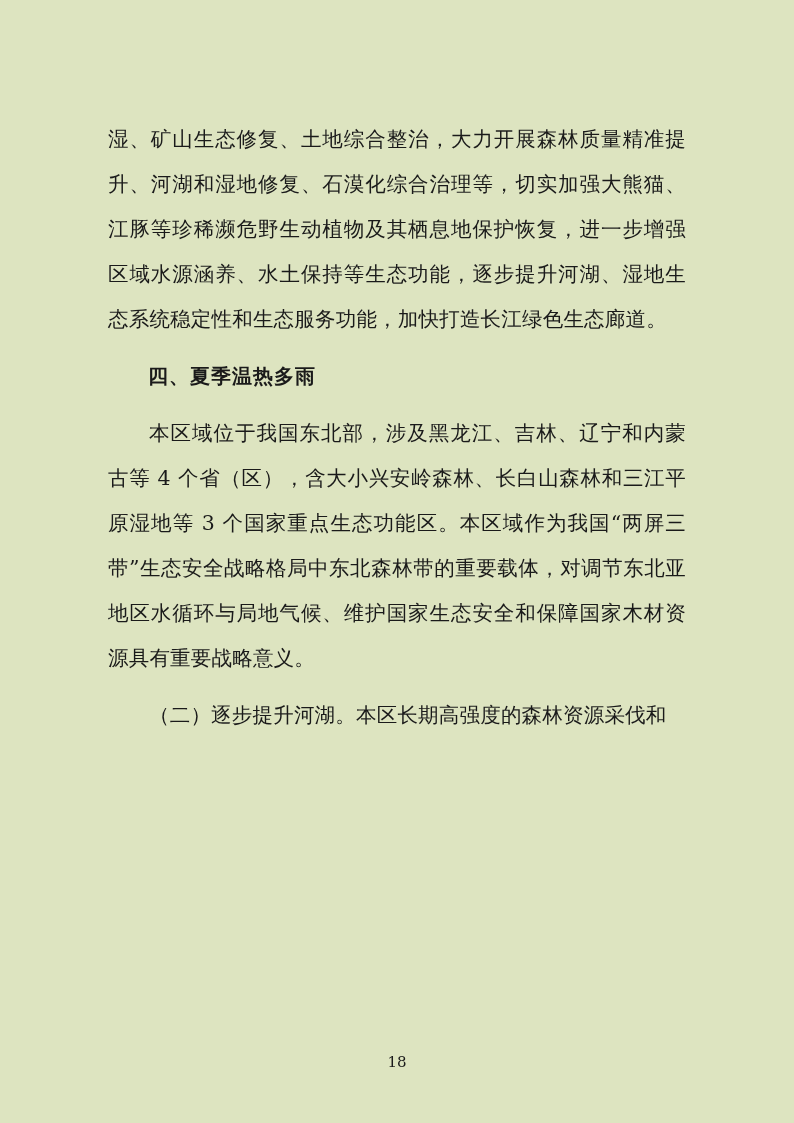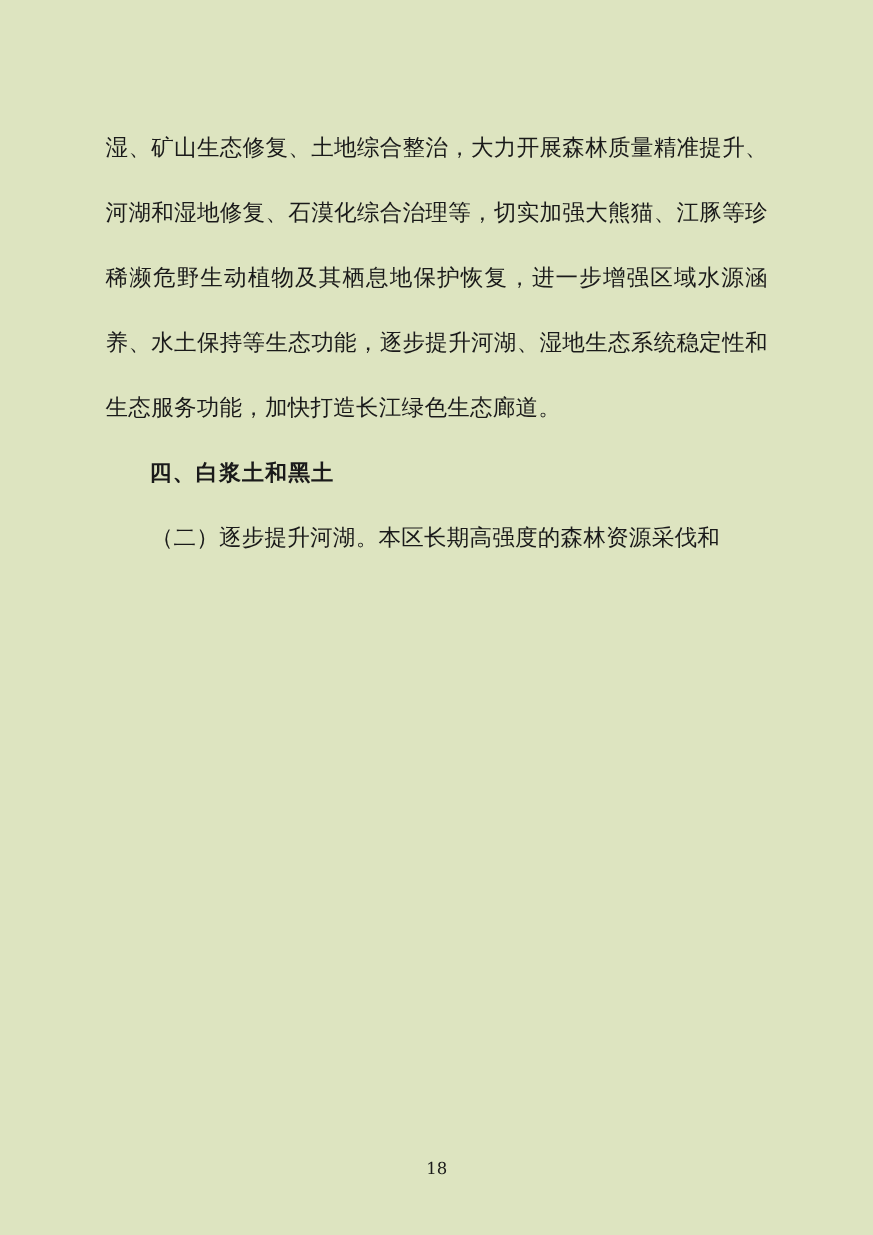--- a/index.html
+++ b/index.html
@@ -18,23 +18,23 @@
     position: relative;
     width: 794px;
     height: 1123px;
     box-sizing: border-box;
     padding: 105px 96px 0 96px;
   }
   .content {
     width: 602px;
   }
   p {
-    margin: 0;
+    margin: 12px;
     font-size: 20.5px;
-    line-height: 59px;
+    line-height: 45px;
     text-align: justify;
     text-justify: inter-ideograph;
     letter-spacing: 0.2px;
   }
   p.indent {
     text-indent: 2em;
   }
   p.heading {
     text-indent: 2em;
     font-weight: bold;
@@ -54,22 +54,23 @@
   }
 </style>
 </head>
 <body>
 
 <div class="page">
   <div class="content">
 
     <p class="body">湿、矿山生态修复、土地综合整治，大力开展森林质量精准提升、河湖和湿地修复、石漠化综合治理等，切实加强大熊猫、江豚等珍稀濒危野生动植物及其栖息地保护恢复，进一步增强区域水源涵养、水土保持等生态功能，逐步提升河湖、湿地生态系统稳定性和生态服务功能，加快打造长江绿色生态廊道。</p>
 
-    <p class="heading">四、白浆土和黑土</p>
+    <p class="heading">四、夏季温热多雨</p>
 
+    <p class="indent">本区域位于我国东北部，涉及黑龙江、吉林、辽宁和内蒙古等 4 个省（区），含大小兴安岭森林、长白山森林和三江平原湿地等 3 个国家重点生态功能区。本区域作为我国“两屏三带”生态安全战略格局中东北森林带的重要载体，对调节东北亚地区水循环与局地气候、维护国家生态安全和保障国家木材资源具有重要战略意义。</p>
 
 
     <p class="indent">（二）逐步提升河湖。本区长期高强度的森林资源采伐和</p>
 
   </div>
 
   <div class="page-number">18</div>
 </div>
 
 </body></html>

